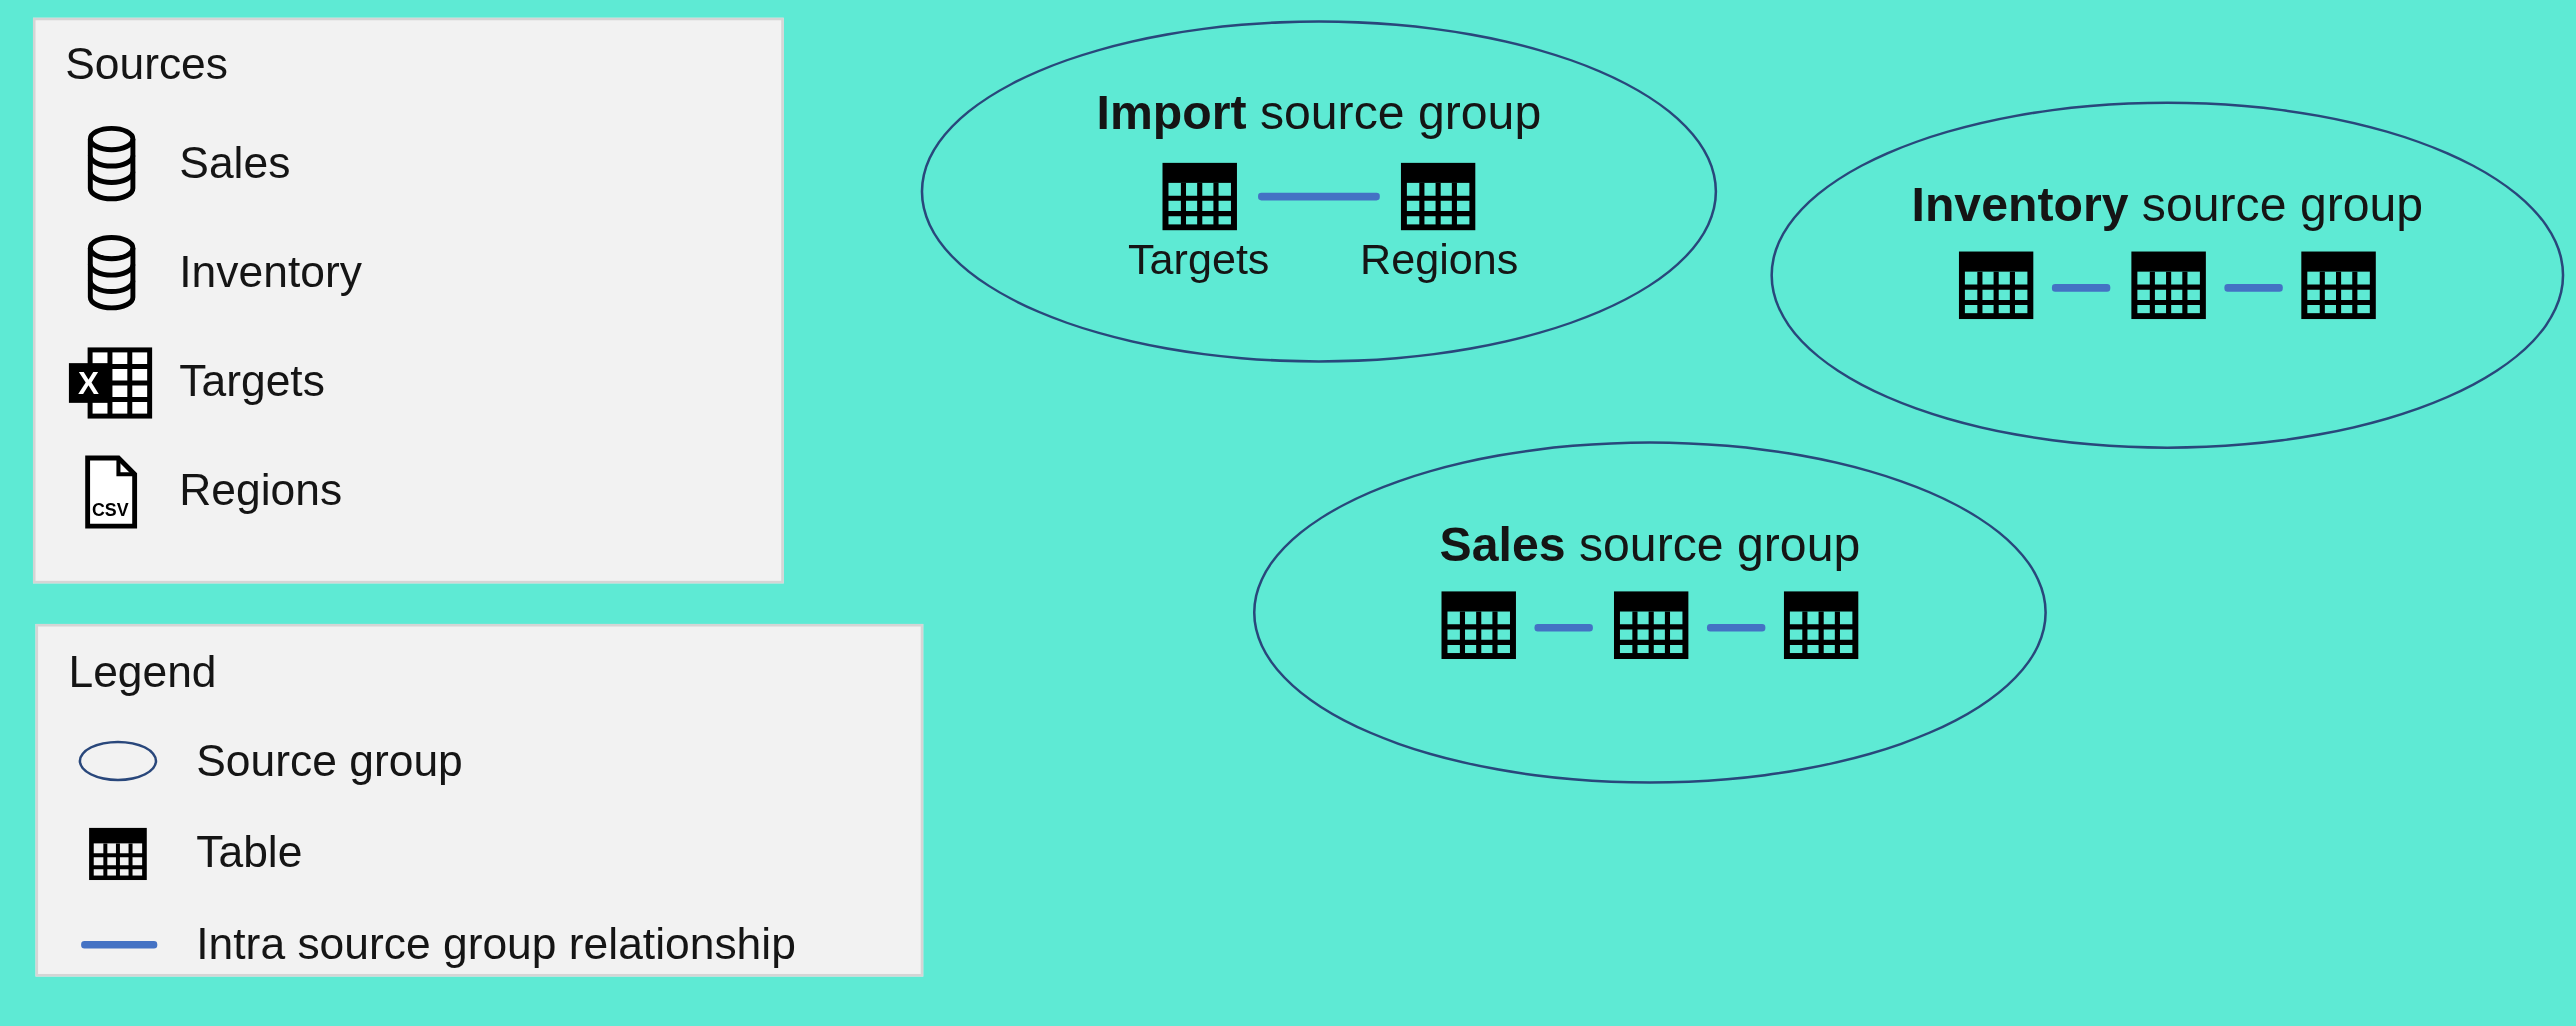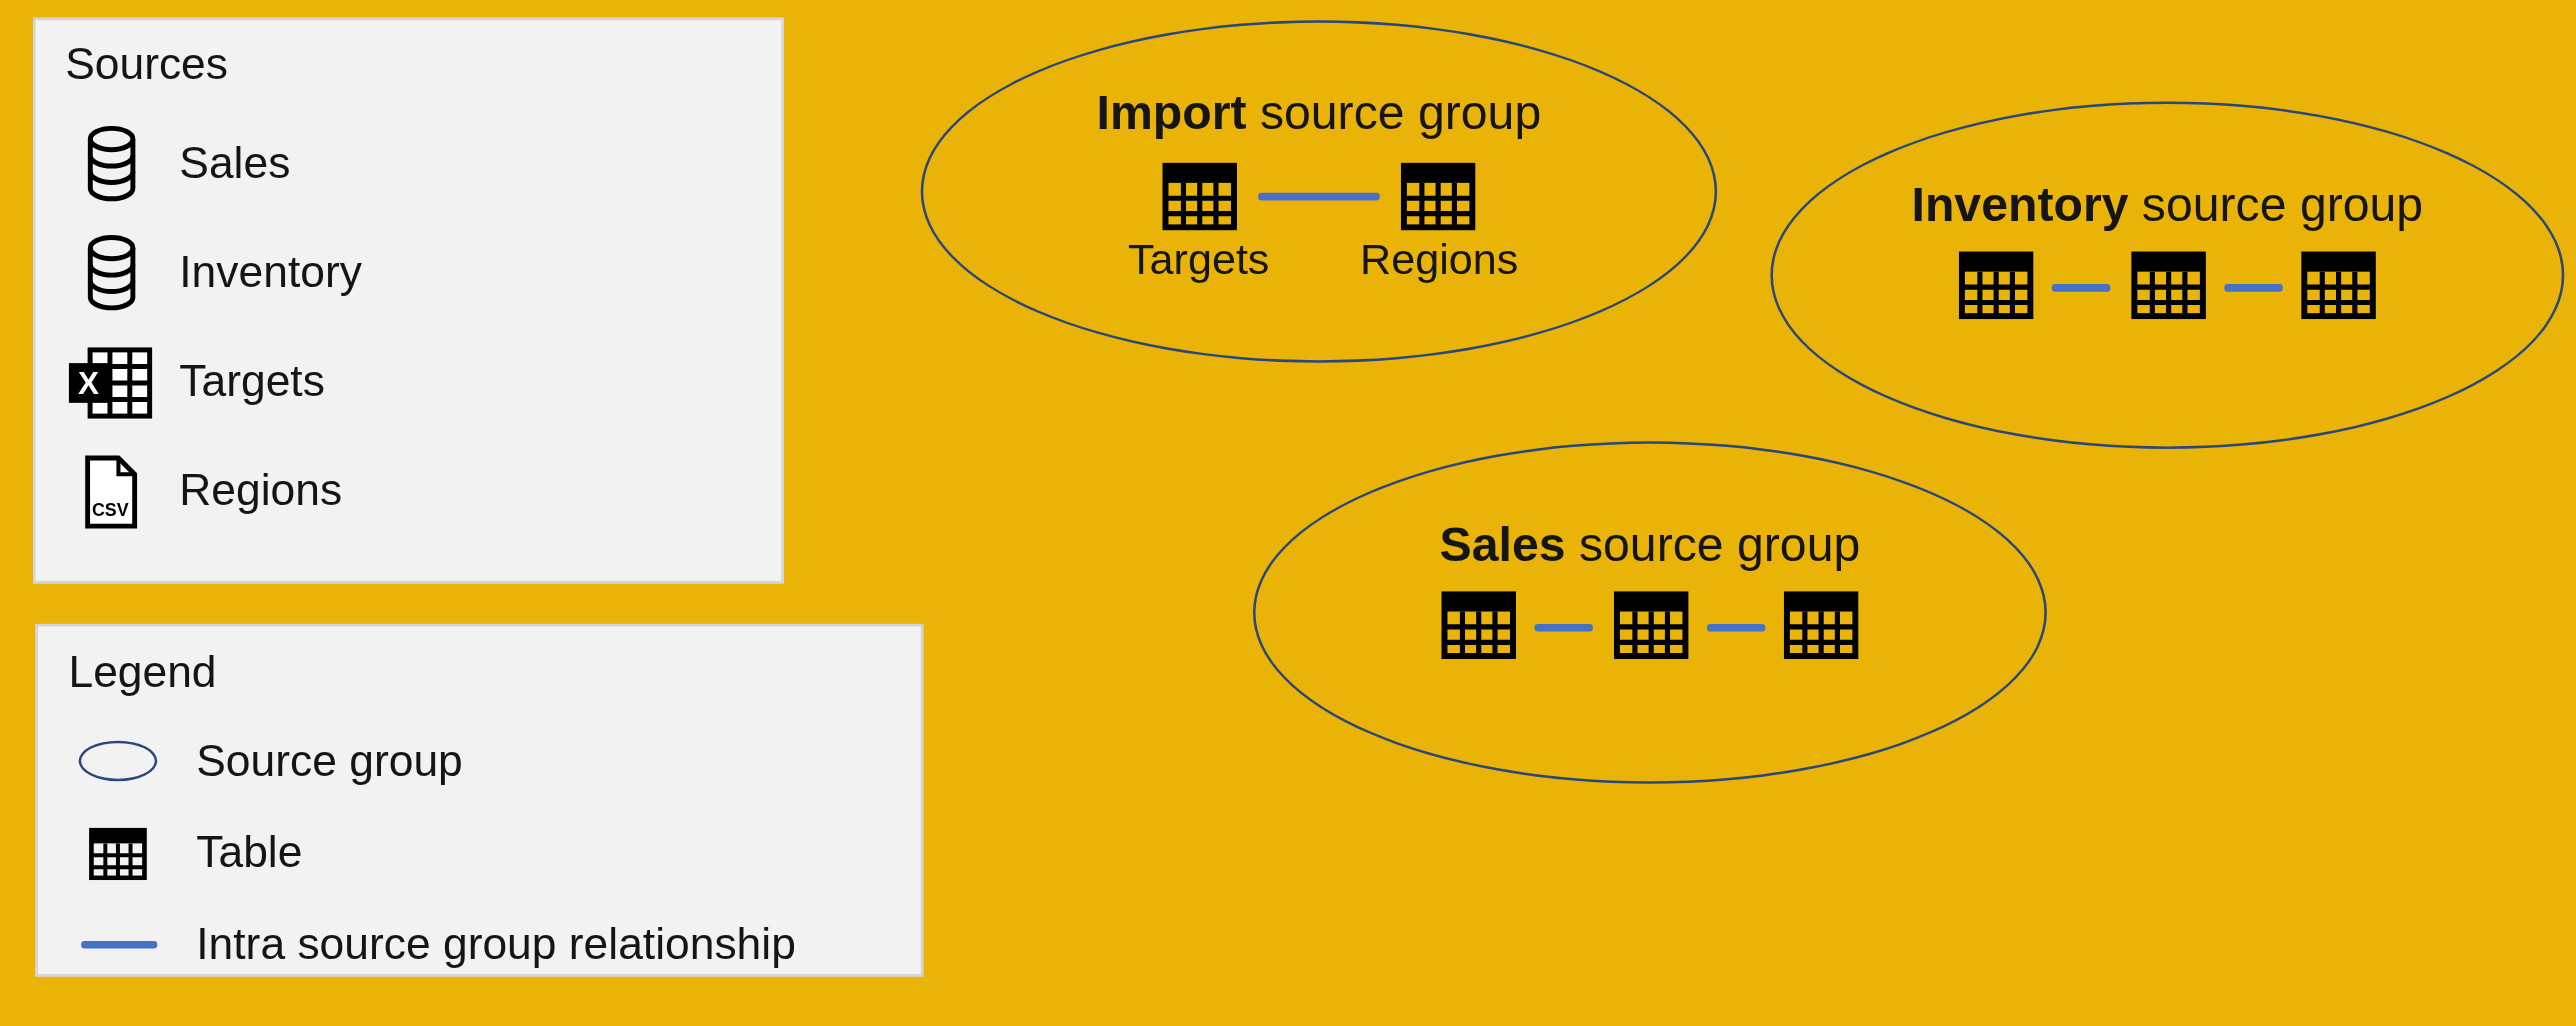--- a/index.html
+++ b/index.html
@@ -5,21 +5,21 @@
   html, body {
     margin: 0;
     padding: 0;
     background: #ffffff;
   }
   #viewport {
     position: relative;
     width: 2576px;
     height: 1027px;
     overflow: hidden;
-    background: #eab308;
+    background: #5eead4;
   }
   #canvas {
     position: absolute;
     left: 0; top: 0;
     width: 1016px;
     height: 405px;
     transform: scale(2.5364);
     transform-origin: 0 0;
     font-family: "Liberation Sans", sans-serif;
     color: var(--text, #151515);

